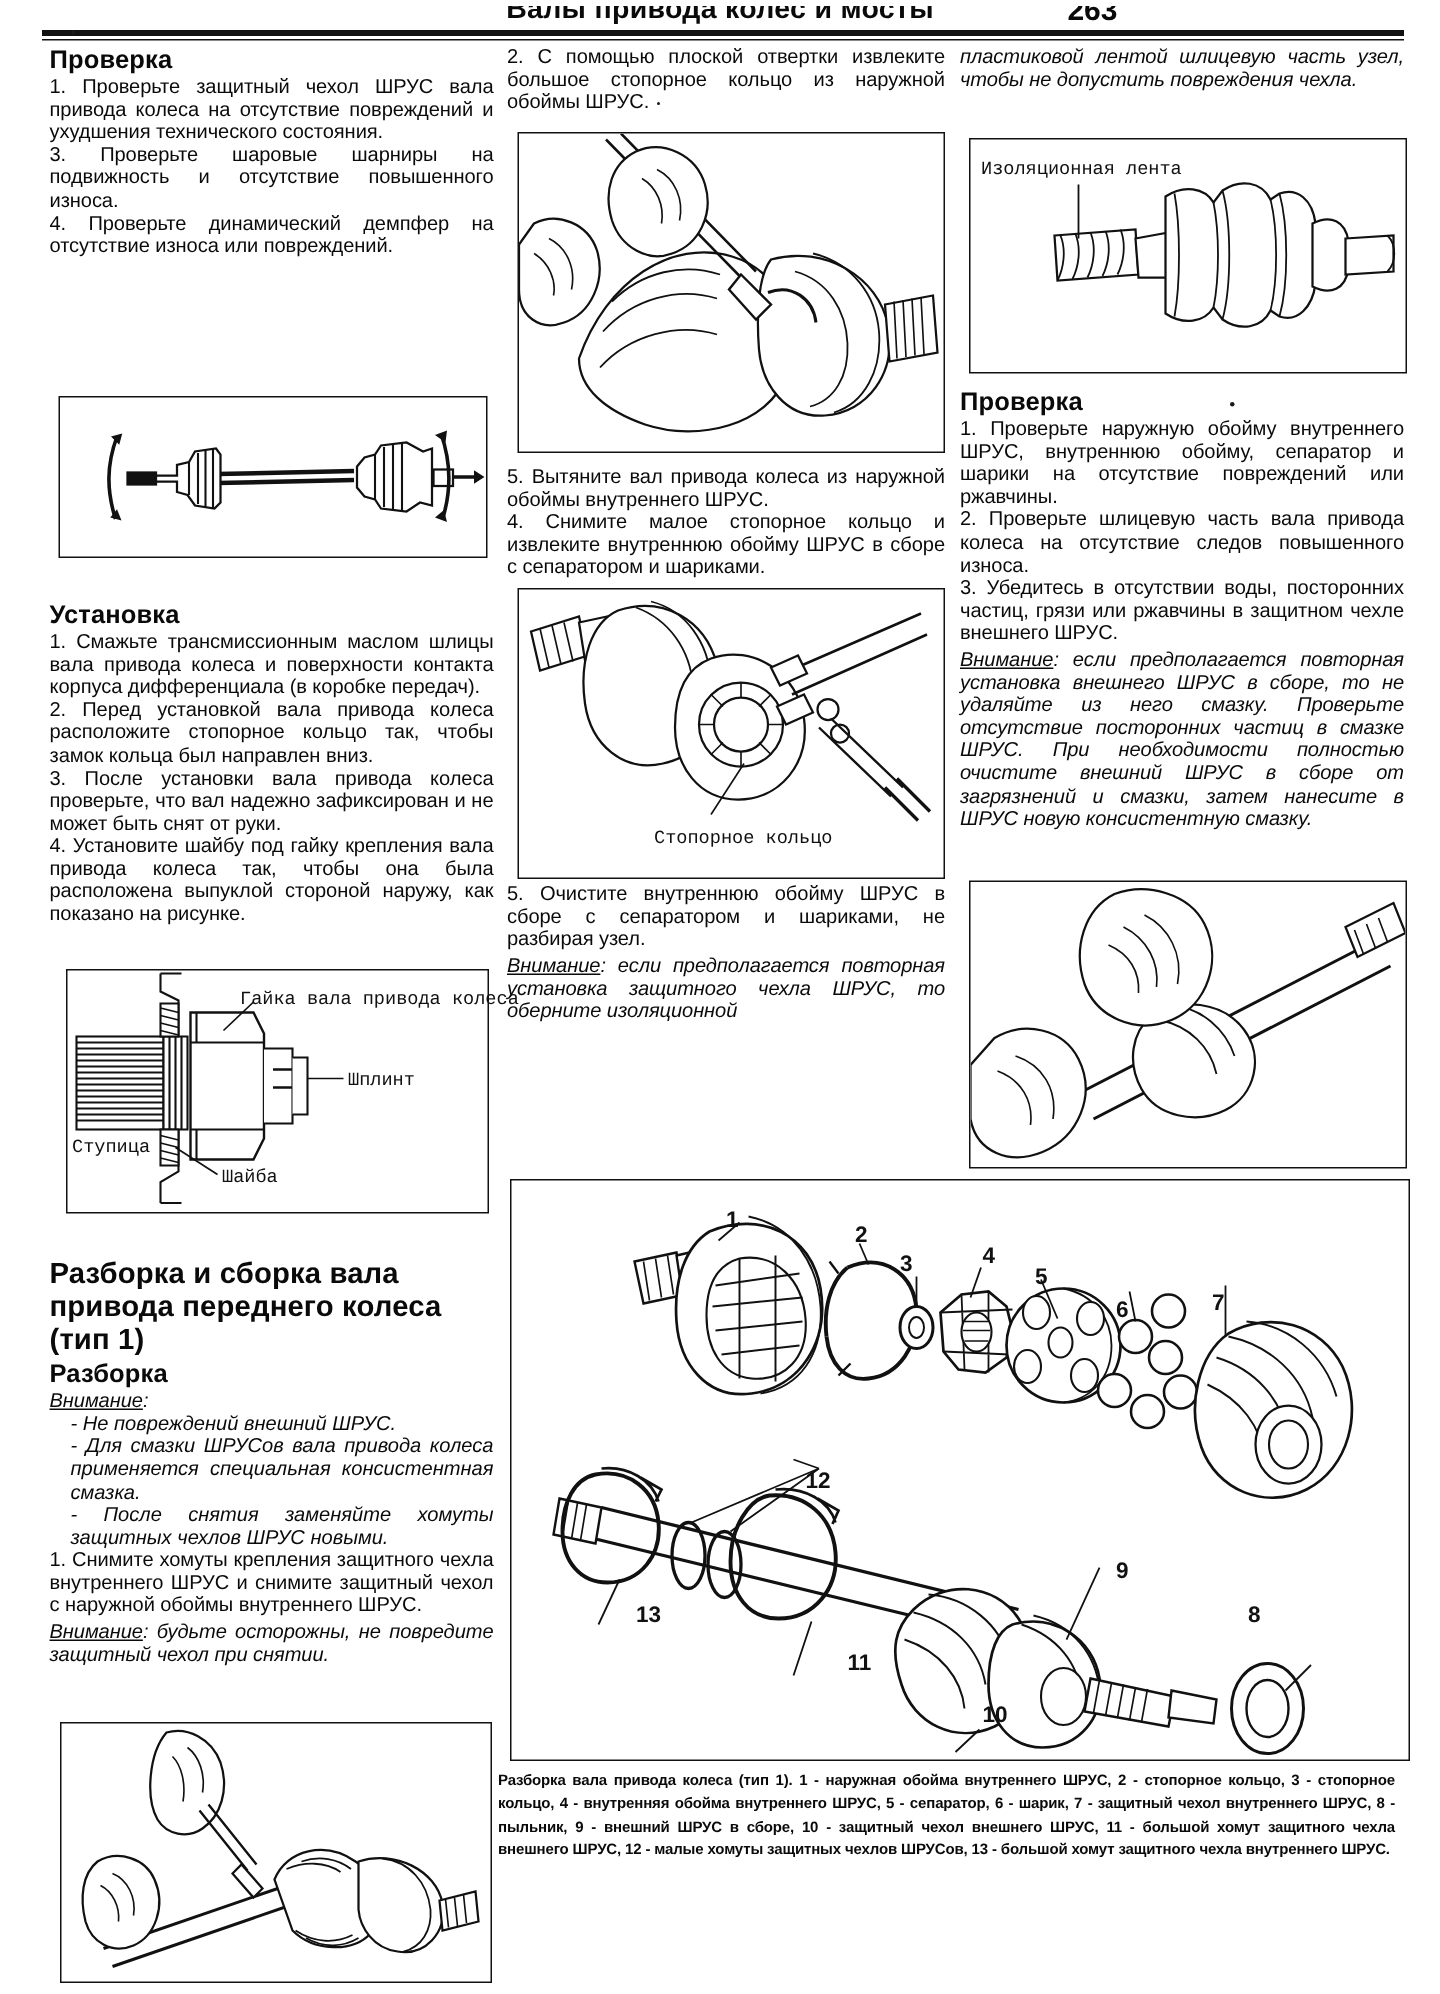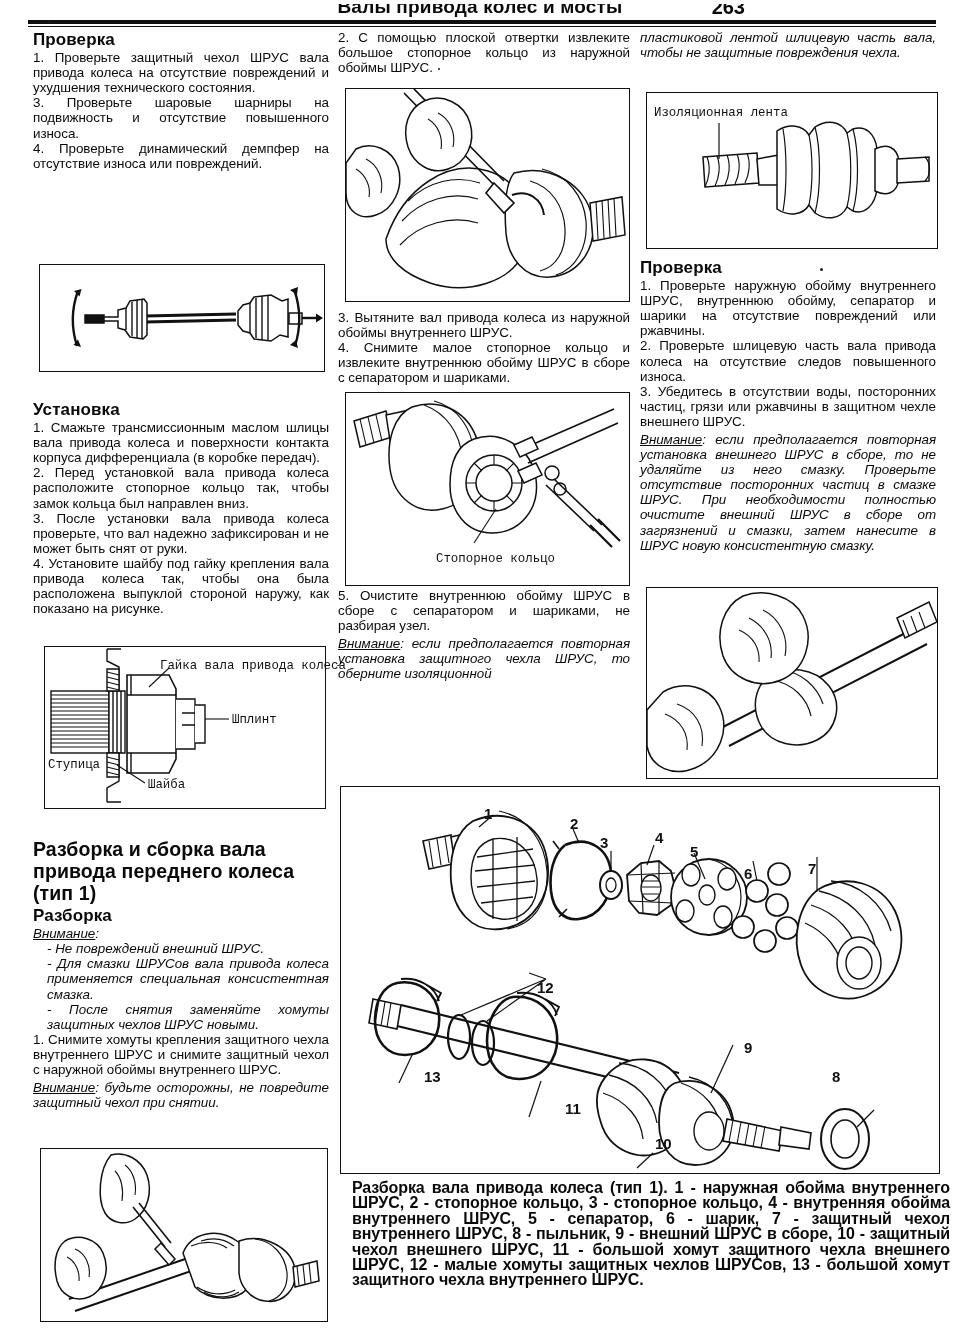--- a/index.html
+++ b/index.html
@@ -64,22 +64,22 @@
     position:absolute;font-size:12.4px;color:#111;white-space:nowrap;
     font-family:Liberation Mono, monospace;
   }
   .num{
     position:absolute;font-size:15px;font-weight:bold;color:#111;
     font-family:"Liberation Sans","DejaVu Sans",sans-serif;
   }
 
   
   .caption{
-    position:absolute;left:352px;top:1180px;width:598px;
-    font-size:16px;line-height:15.4px;font-weight:bold;
+    position:absolute;left:332px;top:1180px;width:598px;
+    font-size:10px;line-height:15.4px;font-weight:bold;
     text-align:justify;letter-spacing:-0.1px;
   }
   .scan-speck{position:absolute;background:#1a1a1a;border-radius:50%;}
 </style>
 </head>
 <body>
 
 <div class="page">
 
   <div class="hdr">
@@ -244,21 +244,21 @@
         <path d="M78 12 C96 4 118 14 124 34 C130 54 120 74 102 80 C86 86 68 76 62 58 C56 38 62 20 78 12 Z" fill="#fff"></path>
         <path d="M92 24 C104 30 110 44 107 58 M82 30 C92 36 97 48 95 60" stroke-width="1.1"></path>
 
         <path d="M10 60 C26 52 46 60 52 78 C58 98 48 120 30 126 C14 132 0 122 0 104 L0 74 Z" fill="#fff"></path>
         <path d="M20 70 C32 76 38 90 35 104 M10 80 C20 86 25 98 23 108" stroke-width="1.1"></path>
       </g>
     </svg>
   </div>
 
   <div class="col col2" style="top:310px;">
-    <p class="body">3. Вытяните вал привода колеса из наружной обоймы внутреннего ШРУС.</p>
+    <p class="body">5. Вытяните вал привода колеса из наружной обоймы внутреннего ШРУС.</p>
     <p class="body">4. Снимите малое стопорное кольцо и извлеките внутреннюю обойму ШРУС в сборе с сепаратором и шариками.</p>
   </div>
 
   <div class="fig" style="left:345px;top:392px;width:283px;height:192px;">
     <svg viewBox="0 0 283 192" preserveAspectRatio="none">
       <g fill="none" stroke="#111" stroke-width="1.5">
 
         <path d="M8 28 L40 18 L46 44 L14 54 Z" fill="#fff"></path>
         <path d="M14 26 L20 52 M22 24 L28 50 M30 22 L36 48" stroke-width="1.1"></path>
         <path d="M40 22 L68 16 L74 54 L46 60 Z" fill="#fff"></path>
@@ -288,21 +288,21 @@
   </div>
   <div class="figlabel" style="left:436px;top:552px;">Стопорное кольцо</div>
 
   <div class="col col2" style="top:572px;margin-top:16px;">
     <p class="body">5. Очистите внутреннюю обойму ШРУС в сборе с сепаратором и шариками, не разбирая узел.</p>
     <div class="gap-s"></div>
     <p class="note"><span class="lead">Внимание</span><span>: если предполагается повторная установка защитного чехла ШРУС, то оберните изоляционной</span></p>
   </div>
 
   <div class="col col3">
-    <p class="note">пластиковой лентой шлицевую часть вала, чтобы не защитные повреждения чехла.</p>
+    <p class="note">пластиковой лентой шлицевую часть узел, чтобы не допустить повреждения чехла.</p>
   </div>
 
   <div class="fig" style="left:646px;top:92px;width:290px;height:155px;">
     <svg viewBox="0 0 290 155" preserveAspectRatio="none">
       <g fill="none" stroke="#111" stroke-width="1.5">
 
         <path d="M56 64 L110 60 L112 90 L58 94 Z" fill="#fff"></path>
         <path d="M60 64 C64 74 62 86 58 94 M70 63 C74 73 72 85 68 93 M80 62 C84 72 82 84 78 92 M90 61 C94 71 92 83 88 91 M100 60 C104 70 102 82 98 90" stroke-width="1.2"></path>
 
         <path d="M110 66 L132 62 L136 92 L112 92 Z" fill="#fff"></path>

